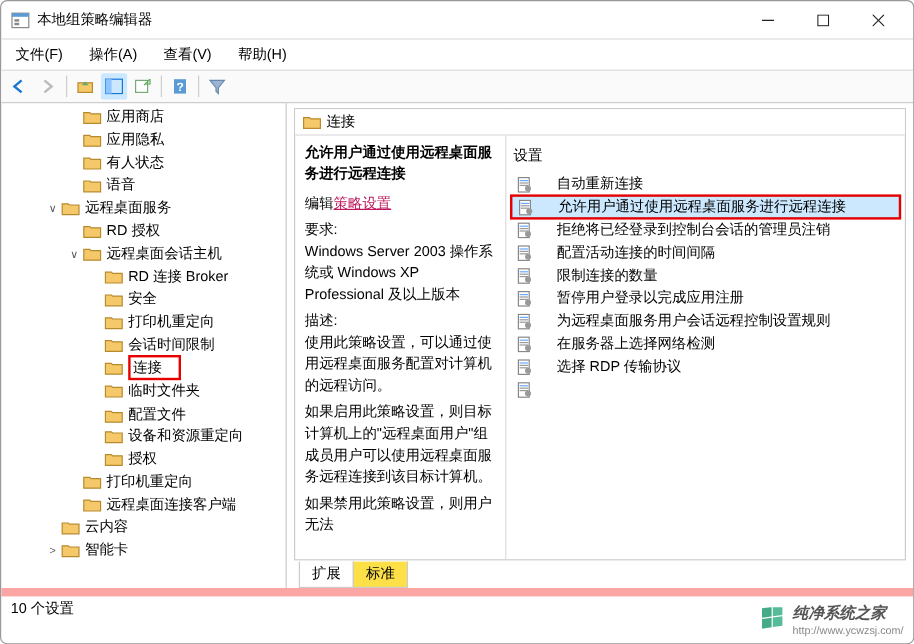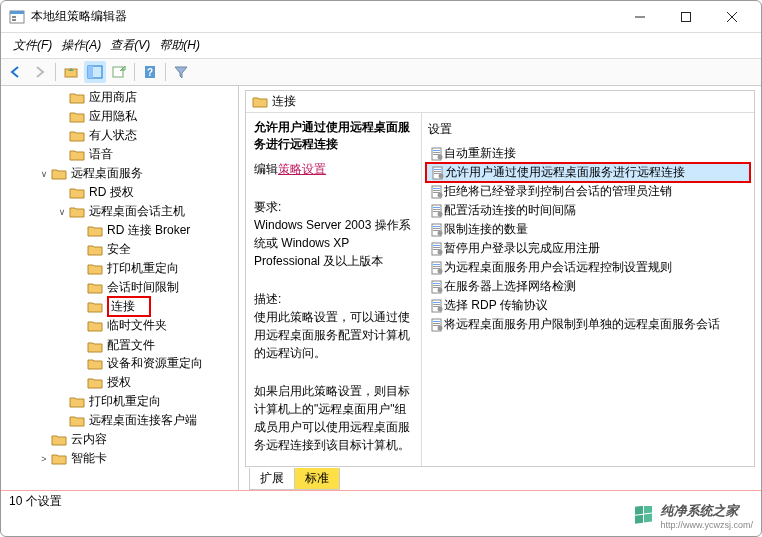--- a/index.html
+++ b/index.html
@@ -4,21 +4,21 @@
   <style>
     * { margin: 0; padding: 0; box-sizing: border-box; font-family: "Microsoft YaHei", "Segoe UI", sans-serif; }
     body { width: 762px; height: 537px; background: #fff; font-size: 12px; overflow: hidden; position: relative; border: 1px solid #999; border-radius: 6px;}
     
     .titlebar { display: flex; align-items: center; height: 32px; padding: 0 8px; border-bottom: 1px solid #ddd; }
     .titlebar .icon { width: 16px; height: 16px; margin-right: 6px; }
     .titlebar .title { flex: 1; font-size: 12px; }
     .titlebar .winbtns { display: flex; gap: 20px; font-size: 10px; color:#222;}
     .titlebar .winbtns span { cursor: default; width:26px; text-align:center;}
     
-    .menubar { display: flex; gap: 1px; padding: 2px 8px; font-size: 12px; font-style: italic; }
+    .menubar { display: flex; gap: 14px; padding: 2px 8px; font-size: 12px; }
     .menubar span { padding: 2px 4px; }
     
     .toolbar { display: flex; align-items: center; gap: 2px; padding: 2px 4px; border-top: 1px solid #ddd; border-bottom: 1px solid #ccc; height: 28px; background:#fafafa;}
     .toolbar .tbbtn { width: 22px; height: 22px; display: flex; align-items: center; justify-content: center; border-radius:2px;}
     .toolbar .sep { width: 1px; height: 18px; background: #ccc; margin: 0 2px; }
     
     .main { display: flex; height: 404px; }
     .left-panel { width: 238px; border-right: 1px solid #ccc; overflow-y: auto; overflow-x: auto; position: relative;}
     .left-inner { padding: 2px 0 2px 0; width: 250px;}
     .tree-item { display: flex; align-items: center; height: 19px; white-space: nowrap; cursor: default;}
@@ -26,34 +26,34 @@
     .tree-item .folder { width: 16px; height: 14px; margin-right: 4px; }
     .tree-item .label { font-size: 12px; }
     .highlight-box { border: 2px solid #e80000; }
     
     .right-panel { flex: 1; display: flex; flex-direction: column; position: relative;}
     .right-content { flex: 1; display: flex; overflow: hidden; border: 1px solid #ccc; margin: 4px 6px 2px 6px; position:relative;}
     .detail-header { position: absolute; top:0; left:0; right:0; height: 22px; background: #fff; border-bottom: 1px solid #ddd; display:flex; align-items:center; padding-left:6px; gap:4px;z-index:2;}
     .detail-left { width: 176px; border-right: 1px solid #ddd; padding: 28px 8px 8px 8px; overflow:hidden; font-size:12px;}
     .detail-left h4 { font-size: 12px; font-weight: bold; margin-bottom: 8px; }
     .detail-left .editlink { color: #be185d; text-decoration: underline; }
-    .detail-left p { margin-top: 20px; line-height: 1.5; }
+    .detail-left p { margin-top: 4px; line-height: 1.5; }
     .detail-right { flex: 1; padding: 28px 4px 4px 4px; overflow:hidden;}
     .col-header { font-size: 12px; padding: 2px 6px 6px 2px; }
-    .setting-row { display: flex; align-items: center; height: 19px; padding: 0 4px; gap: 0;}
+    .setting-row { display: flex; align-items: center; height: 19px; padding: 0 4px; gap: 20px;}
     .setting-row.selected { background: #cce8ff; border: 1px solid #99d1ff; height:19px;}
     .setting-row .sicon { width: 14px; height: 14px; flex-shrink:0;}
     .setting-row .slabel { font-size: 12px; white-space: nowrap; overflow: hidden; }
     .highlight-red { outline: 2px solid #e80000; outline-offset: -1px;}
     
     .tabs { display: flex; padding-left: 10px; margin-top:-1px;}
     .tab { padding: 2px 10px; border: 1px solid #ccc; border-top: none; font-size: 12px; background: #fde047; margin-right:-1px;}
     .tab.active { background: #fff; }
     
-    .statusbar { height: 22px; padding: 2px 8px; font-size: 12px; border-top: 1px solid #fca5a5; }
+    .statusbar { height: 22px; padding: 2px 8px; font-size: 12px; border-top: 7px solid #fca5a5; }
     
     .watermark { position: absolute; bottom: 6px; right: 8px; display:flex; align-items:center; gap:6px; font-size: 13px; color: #555;}
     .watermark .logo { width:20px; height:20px;}
     
     
     .left-panel::-webkit-scrollbar, .detail-left::-webkit-scrollbar { width: 16px; height:16px;}
     .left-panel::-webkit-scrollbar-thumb { background: #ccc; border: 3px solid #fff; border-radius:8px;}
     .left-panel::-webkit-scrollbar-track { background: #fff;}
     
     svg { display: block; }
@@ -463,21 +463,20 @@
             <div class="setting-row">
               <span class="sicon">
                 <svg width="14" height="14">
                   <rect x="2" y="1" width="9" height="12" fill="#fff" stroke="#888"></rect>
                   <rect x="3" y="3" width="7" height="1" fill="#6af"></rect>
                   <rect x="3" y="5" width="7" height="1" fill="#999"></rect>
                   <rect x="3" y="7" width="7" height="1" fill="#999"></rect>
                   <circle cx="10" cy="10" r="2.5" fill="#999"></circle>
                 </svg>
               </span>
-              <span class="slabel">将远程桌面服务用户限制到单独的远程桌面服务会话</span>
             </div>
           </div>
       </div>
     </div>
     <div class="tabs">
       <div class="tab active">扩展</div>
       <div class="tab">标准</div>
     </div>
   </div>
 </div>

